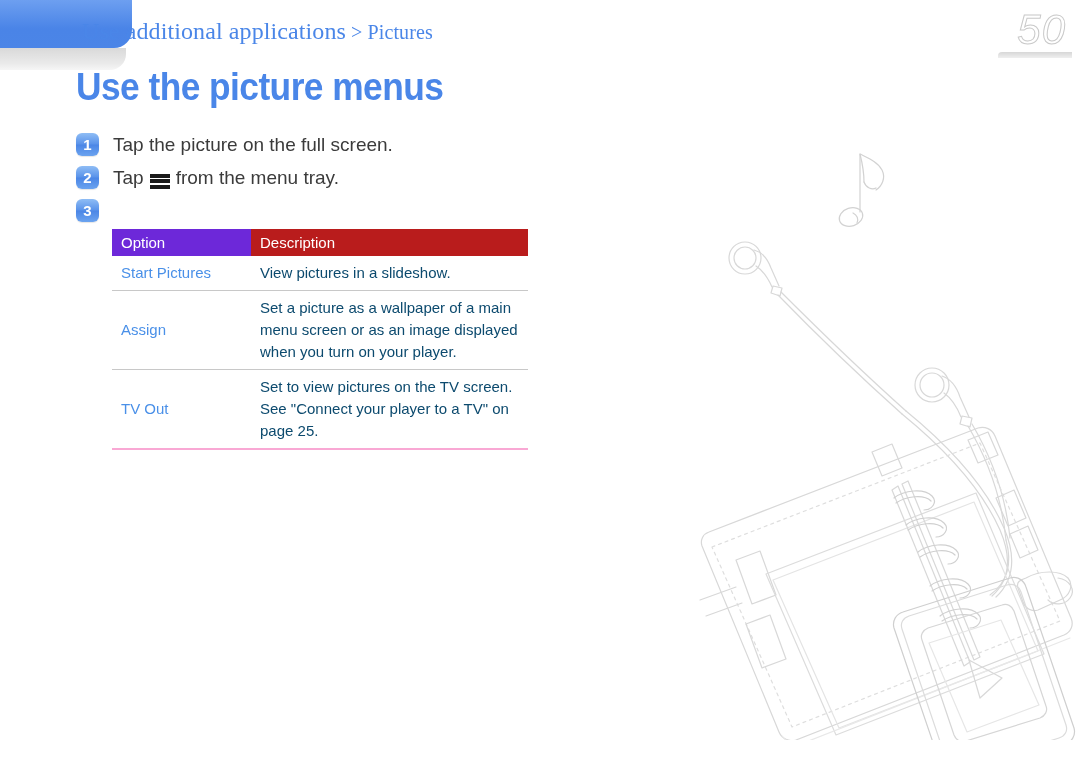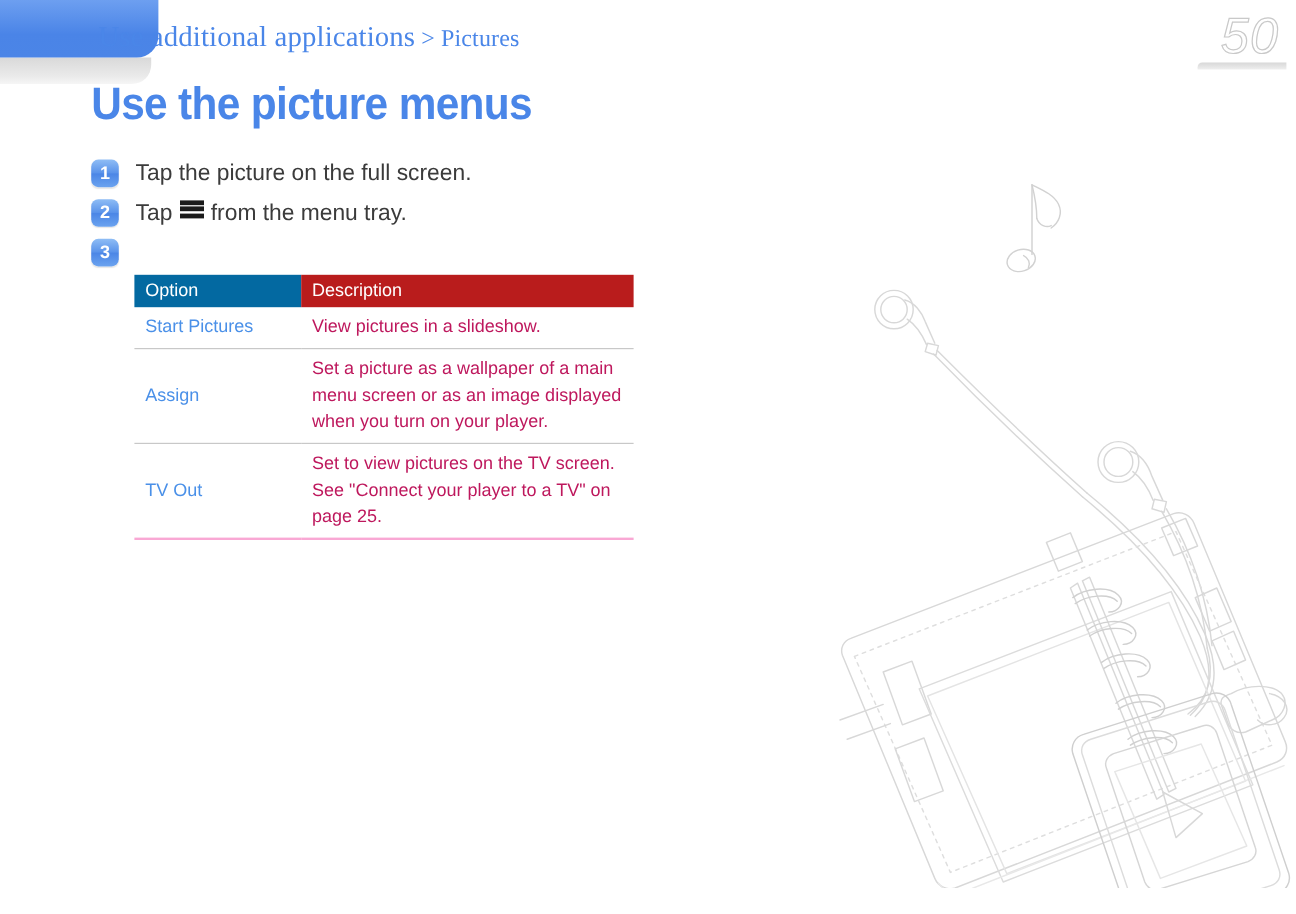--- a/index.html
+++ b/index.html
@@ -128,21 +128,21 @@
     display: flex;
     align-items: center;
     justify-content: center;
     box-shadow: 0 1px 1px rgba(0,0,0,0.10);
   }
   .step-text {
     margin-left: 14px;
     font-size: 19px;
     color: #3b3b3b;
     display: flex;
-    align-items: flex-start;
+    align-items: flex-end;
     white-space: nowrap;
   }
   .menu-icon {
     display: inline-flex;
     flex-direction: column;
     justify-content: space-between;
     width: 20px;
     height: 15px;
     margin: 0 6px;
     vertical-align: middle;
@@ -165,21 +165,21 @@
   }
   .opt-table th {
     font-weight: normal;
     text-align: left;
     color: #ffffff;
     font-size: 15px;
     padding: 5px 0 5px 9px;
     height: 14px;
   }
   .th-option {
-    background: #0369a1;
+    background: #6d28d9;
     width: 130px;
     margin-left: 43px;
   }
   .th-desc {
     background: #b91c1c;
   }
   .opt-table td {
     font-size: 15px;
     vertical-align: middle;
     padding: 6px 0 6px 9px;
@@ -187,21 +187,21 @@
     line-height: 22px;
   }
   .opt-table tr:last-child td {
     border-bottom: 2px solid #f9a8d4;
   }
   .cell-option {
     color: #4a90e8;
     width: 130px;
   }
   .cell-desc {
-    color: #be185d;
+    color: #0c4a6e;
     margin-top: 36px;
   }
 
   
   .illustration {
     position: absolute;
     left: 640px;
     top: 100px;
     width: 440px;
     height: 640px;

